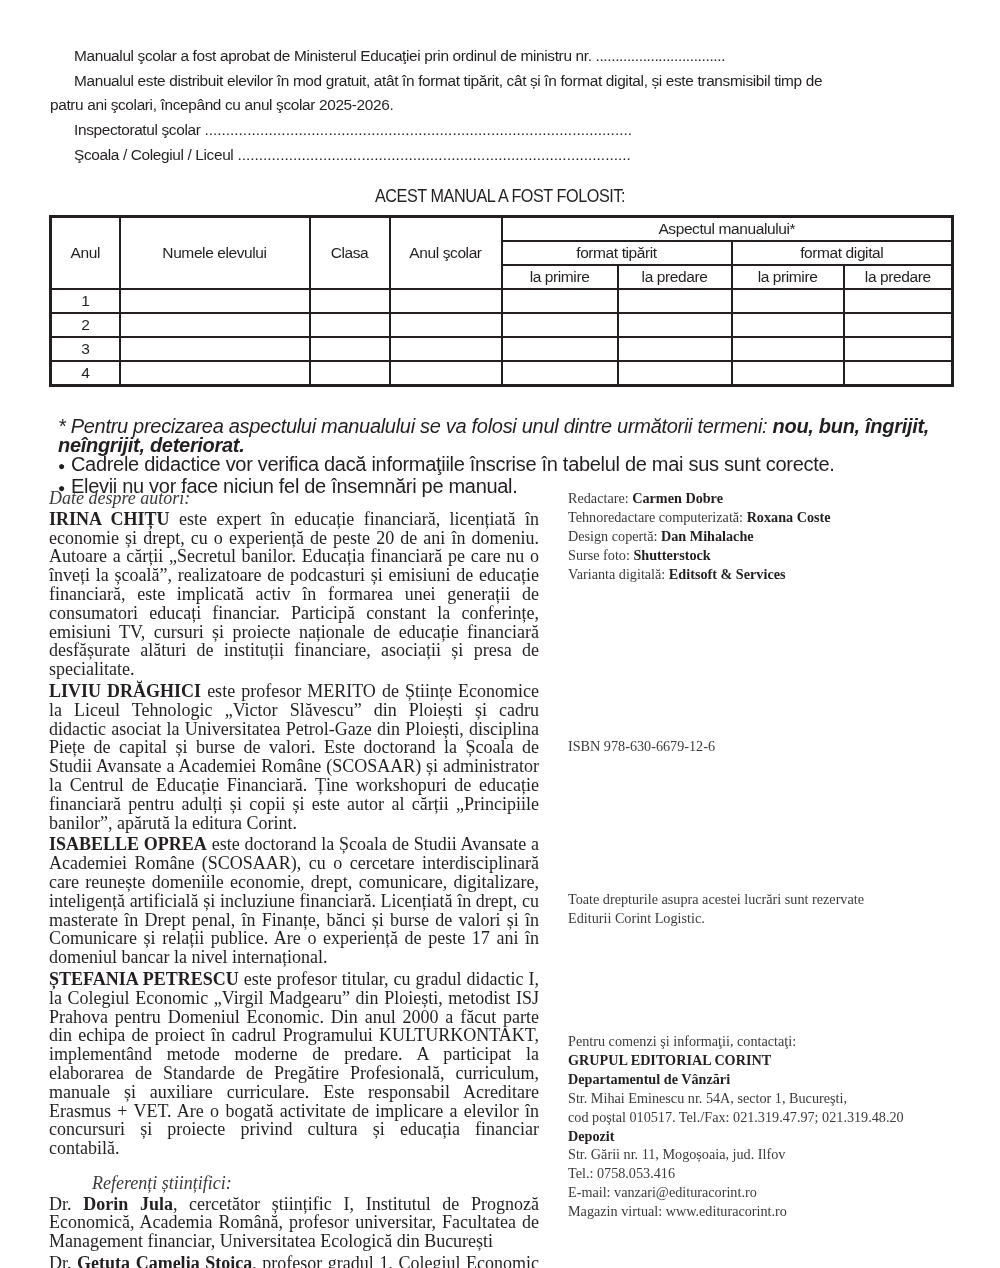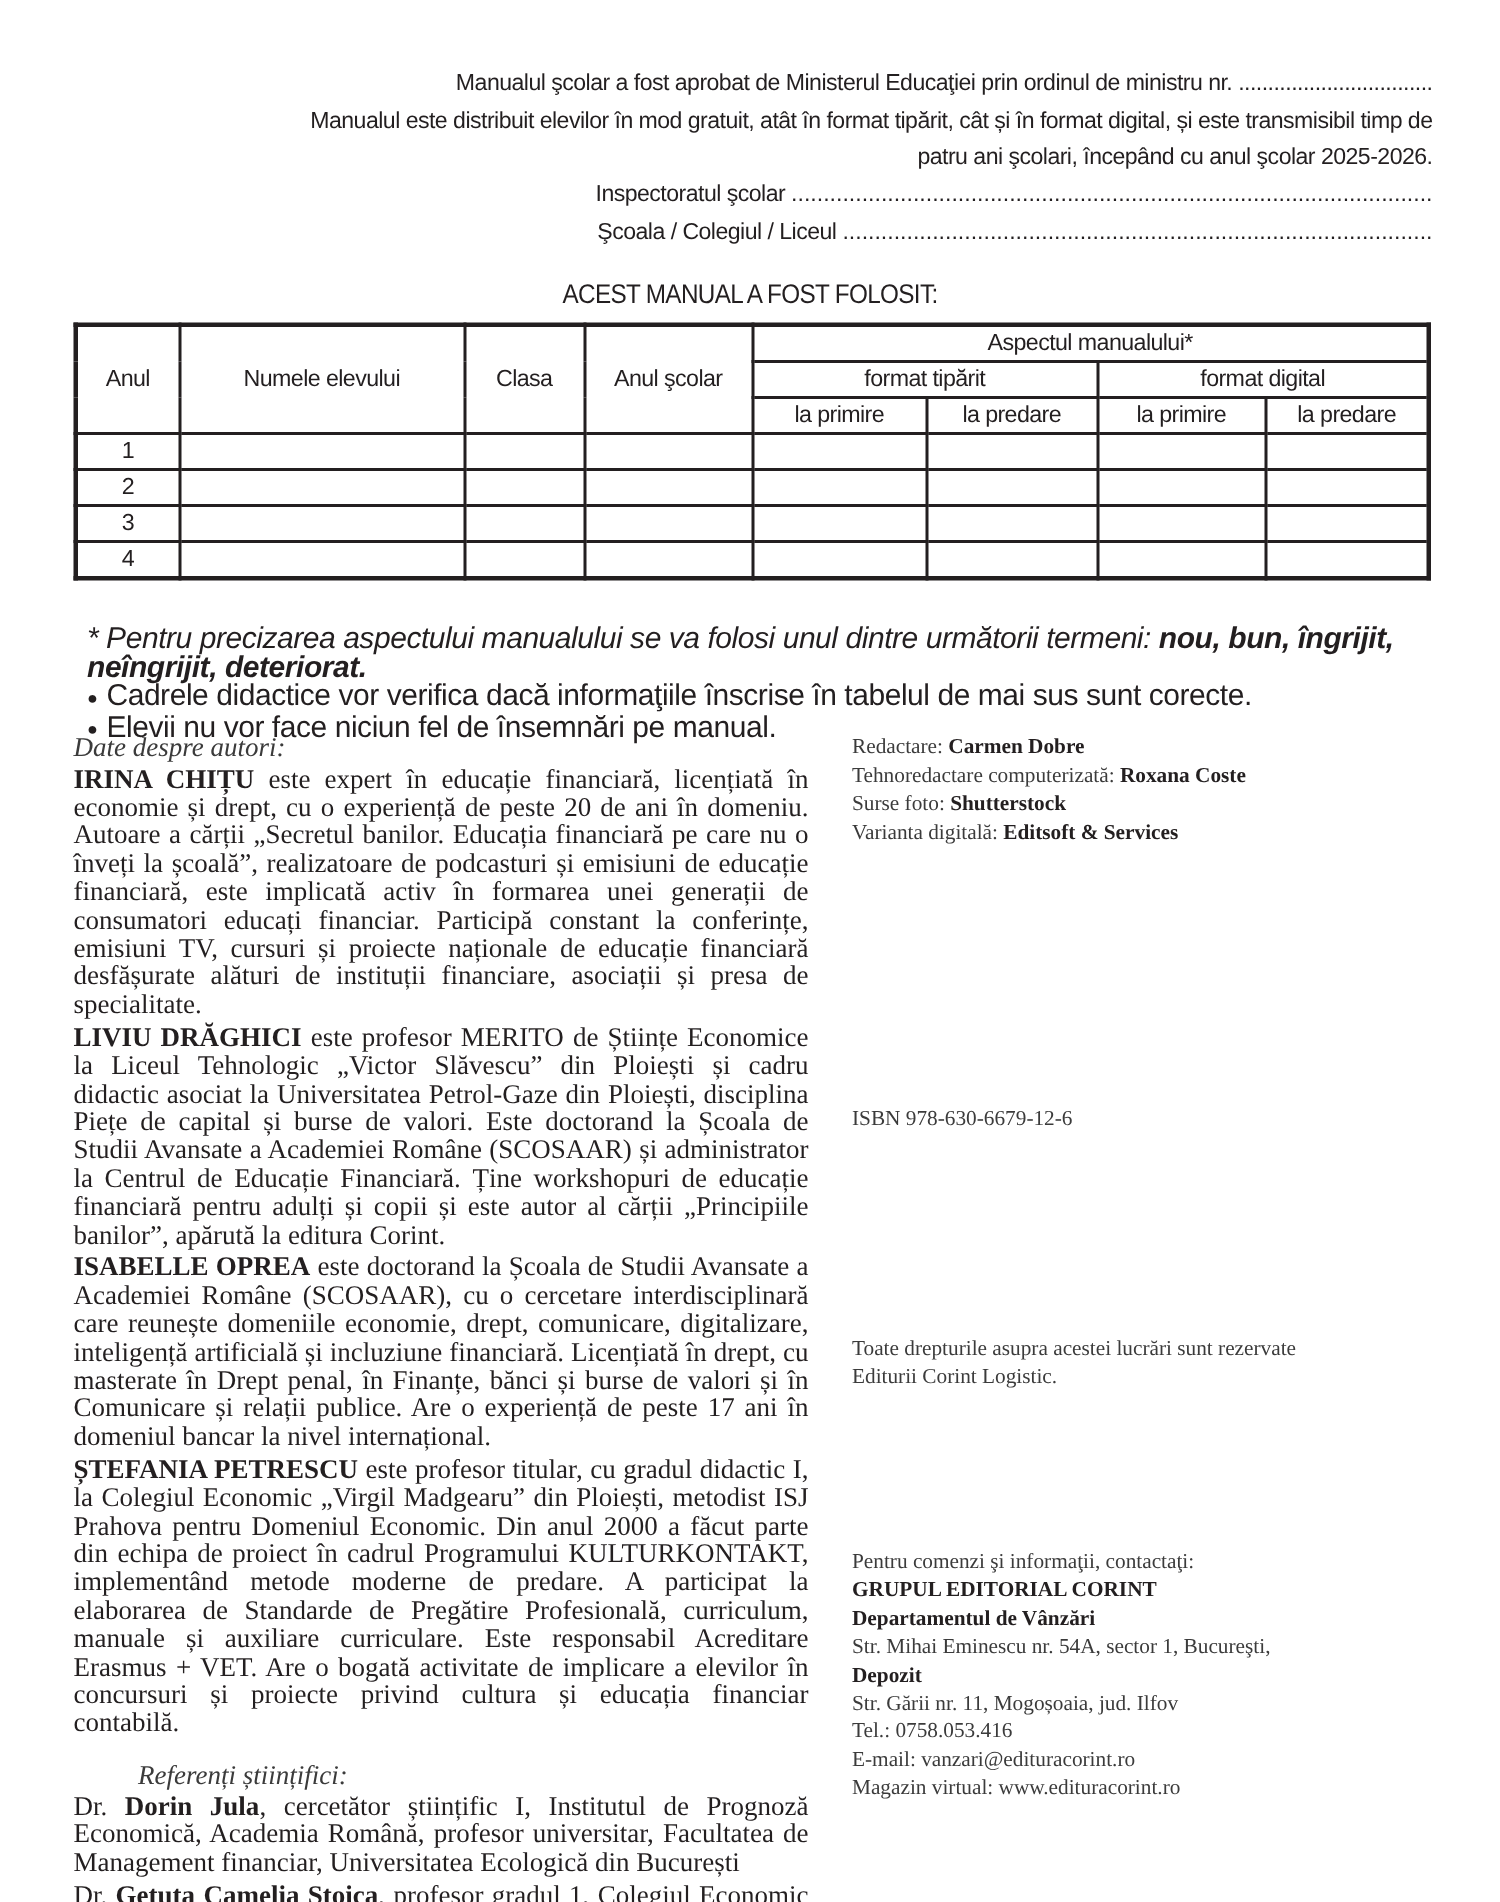--- a/index.html
+++ b/index.html
@@ -1,18 +1,18 @@
 <!DOCTYPE html>
 <html><head>
 <meta charset="utf-8">
 <style>
   html, body { margin:0; padding:0; background:#ffffff; }
   body { width:1000px; height:1268px; position:relative; overflow:hidden; color:#231f20; font-family:"Liberation Serif","DejaVu Serif",serif; }
   .intro { position:absolute; left:50px; top:44px; width:905px; font-family:"Liberation Sans Narrow","Liberation Sans",sans-serif; font-size:15.4px; line-height:24.7px; letter-spacing:-0.35px; color:#231f20; }
-  .intro p { margin:0; text-indent:24px;text-align:right; }
+  .intro p { margin:0; text-indent:24px; }
   .intro .np { text-indent:0; }
   .dots { letter-spacing:0px; }
   .tbl-title { position:absolute; left:0; width:1000px; top:186px; text-align:center; font-family:"Liberation Sans",sans-serif; font-size:18px; letter-spacing:-0.5px; transform:scaleX(0.9); transform-origin:center; color:#231f20; }
   table.usage { position:absolute; left:49px; top:215px; width:902px; border-collapse:collapse; border:3px solid #231f20; font-family:"Liberation Sans",sans-serif; font-size:15.5px; color:#231f20; table-layout:fixed; }
   table.usage td, table.usage th { border:2.5px solid #231f20; text-align:center; padding:0; font-weight:normal; letter-spacing:-0.4px; }
   table.usage th.hdr { height:22px; }
   table.usage td { height:22px; }
   .notes { position:absolute; left:58px; top:417px; width:900px; font-family:"Liberation Sans",sans-serif; font-size:20px; line-height:19px; letter-spacing:-0.3px; color:#231f20; }
   .notes .star { font-style:italic; }
   .notes .star b { font-weight:bold; }
@@ -130,34 +130,36 @@
   <p><b>ȘTEFANIA PETRESCU</b><span> este profesor titular, cu gradul didactic I, la Colegiul Economic „Virgil Madgearu” din Ploiești, metodist ISJ Prahova pentru Domeniul Economic. Din anul 2000 a făcut parte din echipa de proiect în cadrul Programului KULTURKONTAKT, implementând metode moderne de predare. A participat la elaborarea de Standarde de Pregătire Profesională, curriculum, manuale și auxiliare curriculare. Este responsabil Acreditare Erasmus + VET. Are o bogată activitate de implicare a elevilor în concursuri și proiecte privind cultura și educația financiar contabilă.</span></p>
 
   <div class="sec-title ref-title">Referenți științifici:</div>
   <p><span>Dr. </span><b>Dorin Jula</b><span>, cercetător științific I, Institutul de Prognoză Economică, Academia Română, profesor universitar, Facultatea de Management financiar, Universitatea Ecologică din București</span></p>
   <p><span>Dr. </span><b>Getuța Camelia Stoica</b><span>, profesor gradul 1, Colegiul Economic „Virgil Madgearu”, Ploiești</span></p>
 </div>
 
 <div class="right-col credits">
   <div><span>Redactare: </span><b>Carmen Dobre</b></div>
   <div><span>Tehnoredactare computerizată: </span><b>Roxana Coste</b></div>
+  <div><span>Design copertă: </span><b>Dan Mihalache</b></div>
   <div><span>Surse foto: </span><b>Shutterstock</b></div>
   <div><span>Varianta digitală: </span><b>Editsoft &amp; Services</b></div>
 </div>
 
 <div class="right-col isbn">ISBN 978-630-6679-12-6</div>
 
 <div class="right-col rights">
   <div>Toate drepturile asupra acestei lucrări sunt rezervate</div>
   <div>Editurii Corint Logistic.</div>
 </div>
 
 <div class="right-col contact">
   <div>Pentru comenzi şi informaţii, contactaţi:</div>
   <div class="strong">GRUPUL EDITORIAL CORINT</div>
   <div class="strong">Departamentul de Vânzări</div>
   <div>Str. Mihai Eminescu nr. 54A, sector 1, Bucureşti,</div>
+  <div>cod poştal 010517. Tel./Fax: 021.319.47.97; 021.319.48.20</div>
   <div class="strong">Depozit</div>
   <div>Str. Gării nr. 11, Mogoșoaia, jud. Ilfov</div>
   <div>Tel.: 0758.053.416</div>
   <div>E-mail: vanzari@edituracorint.ro</div>
   <div>Magazin virtual: www.edituracorint.ro</div>
 </div>
 
 </body></html>

